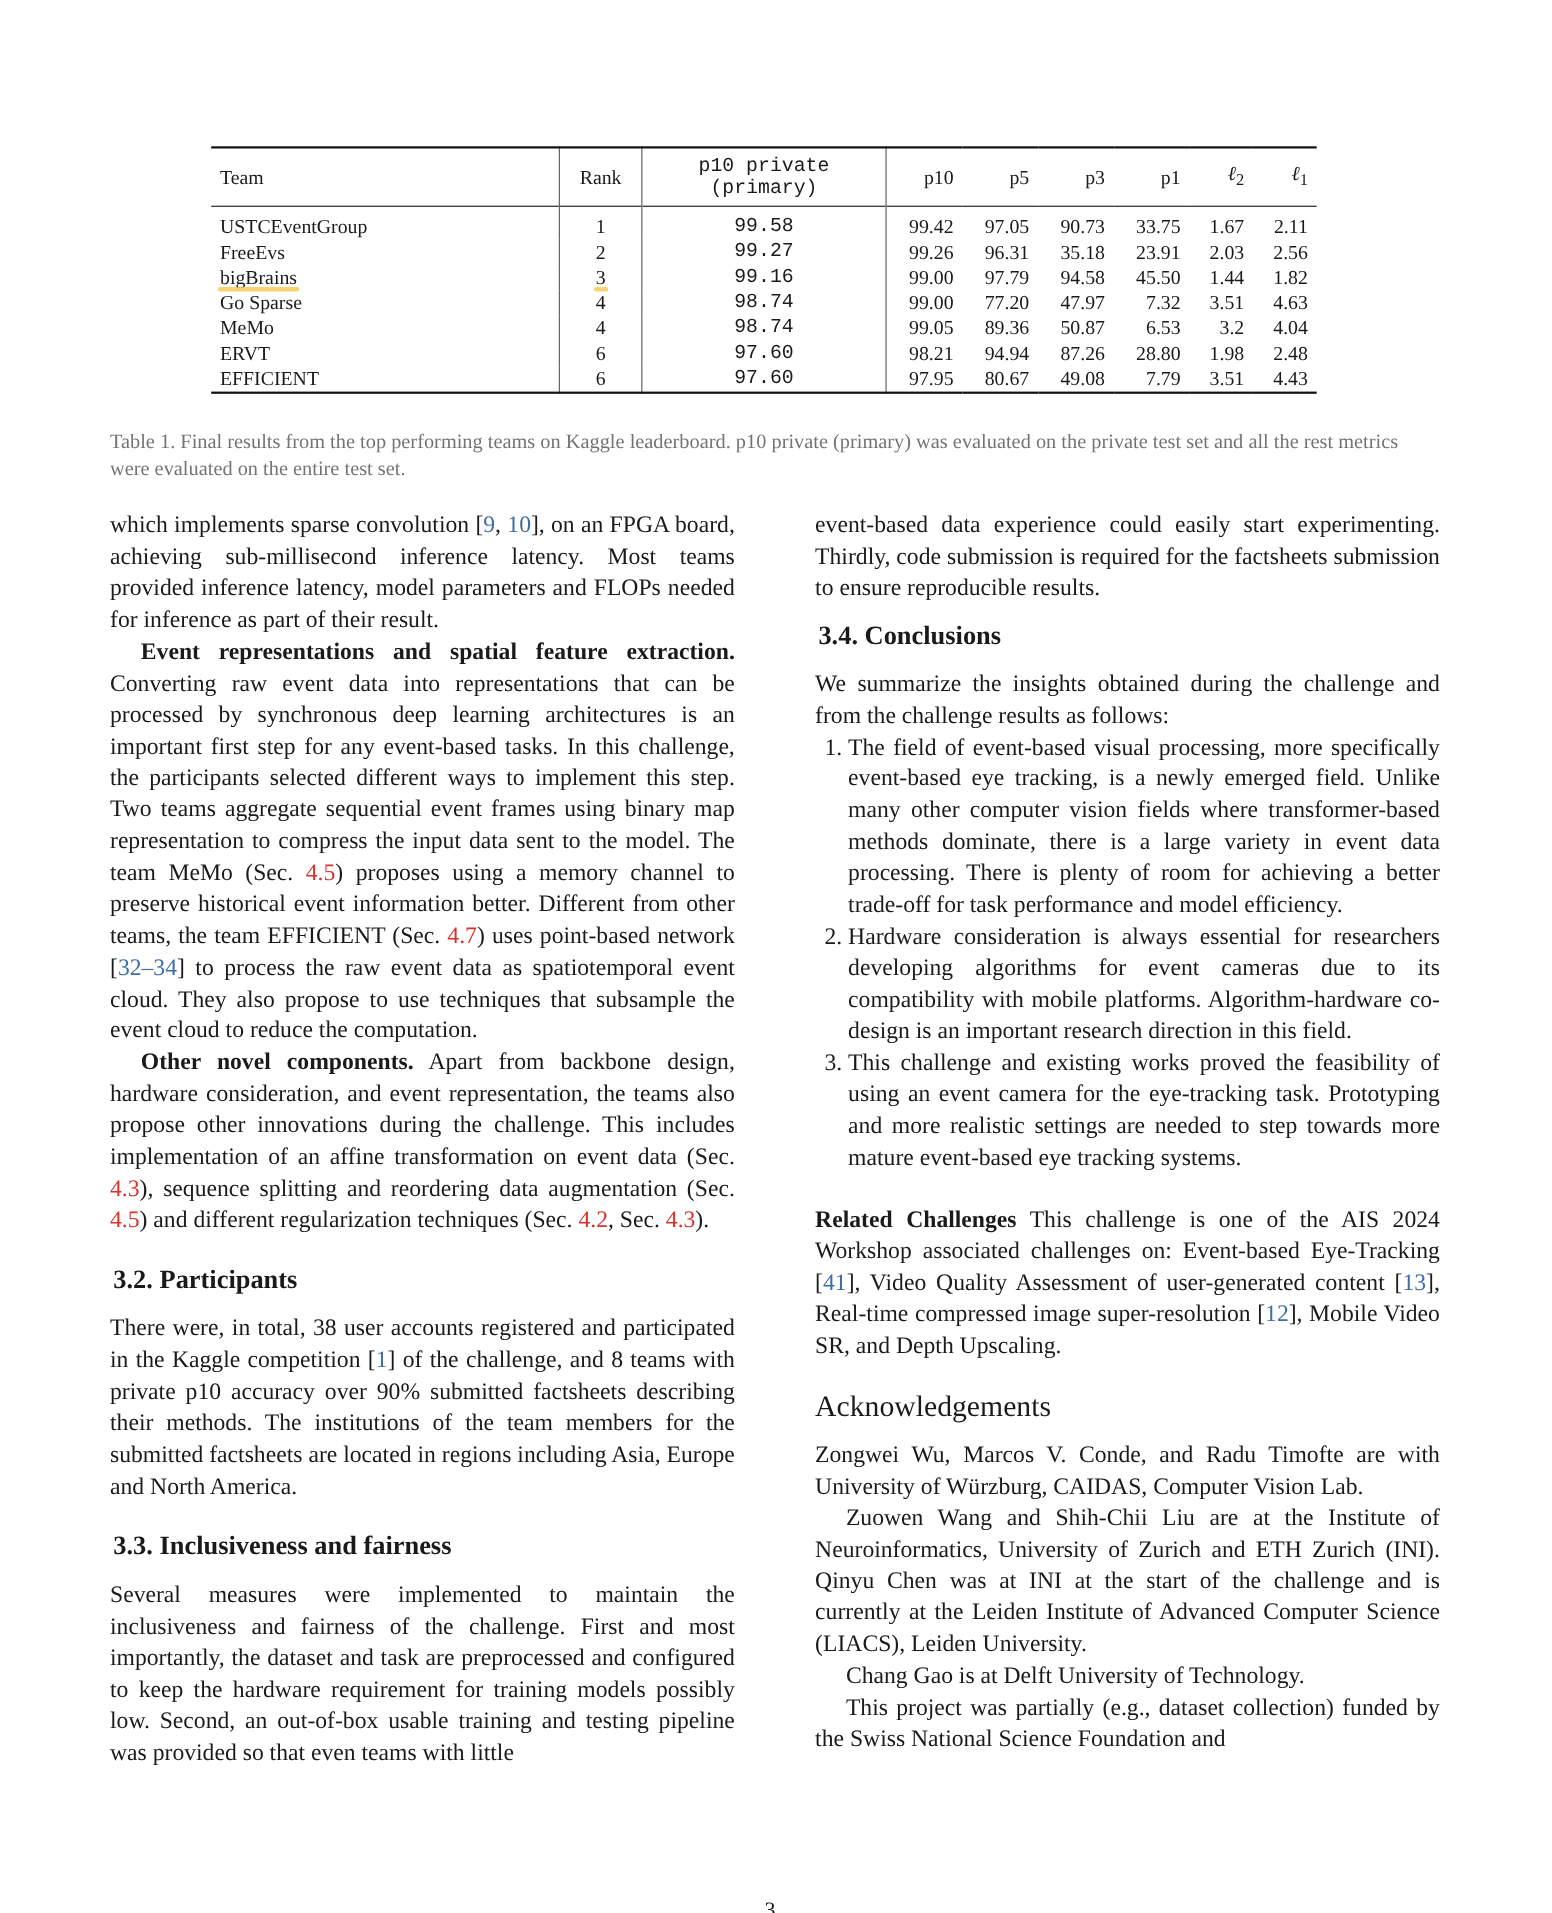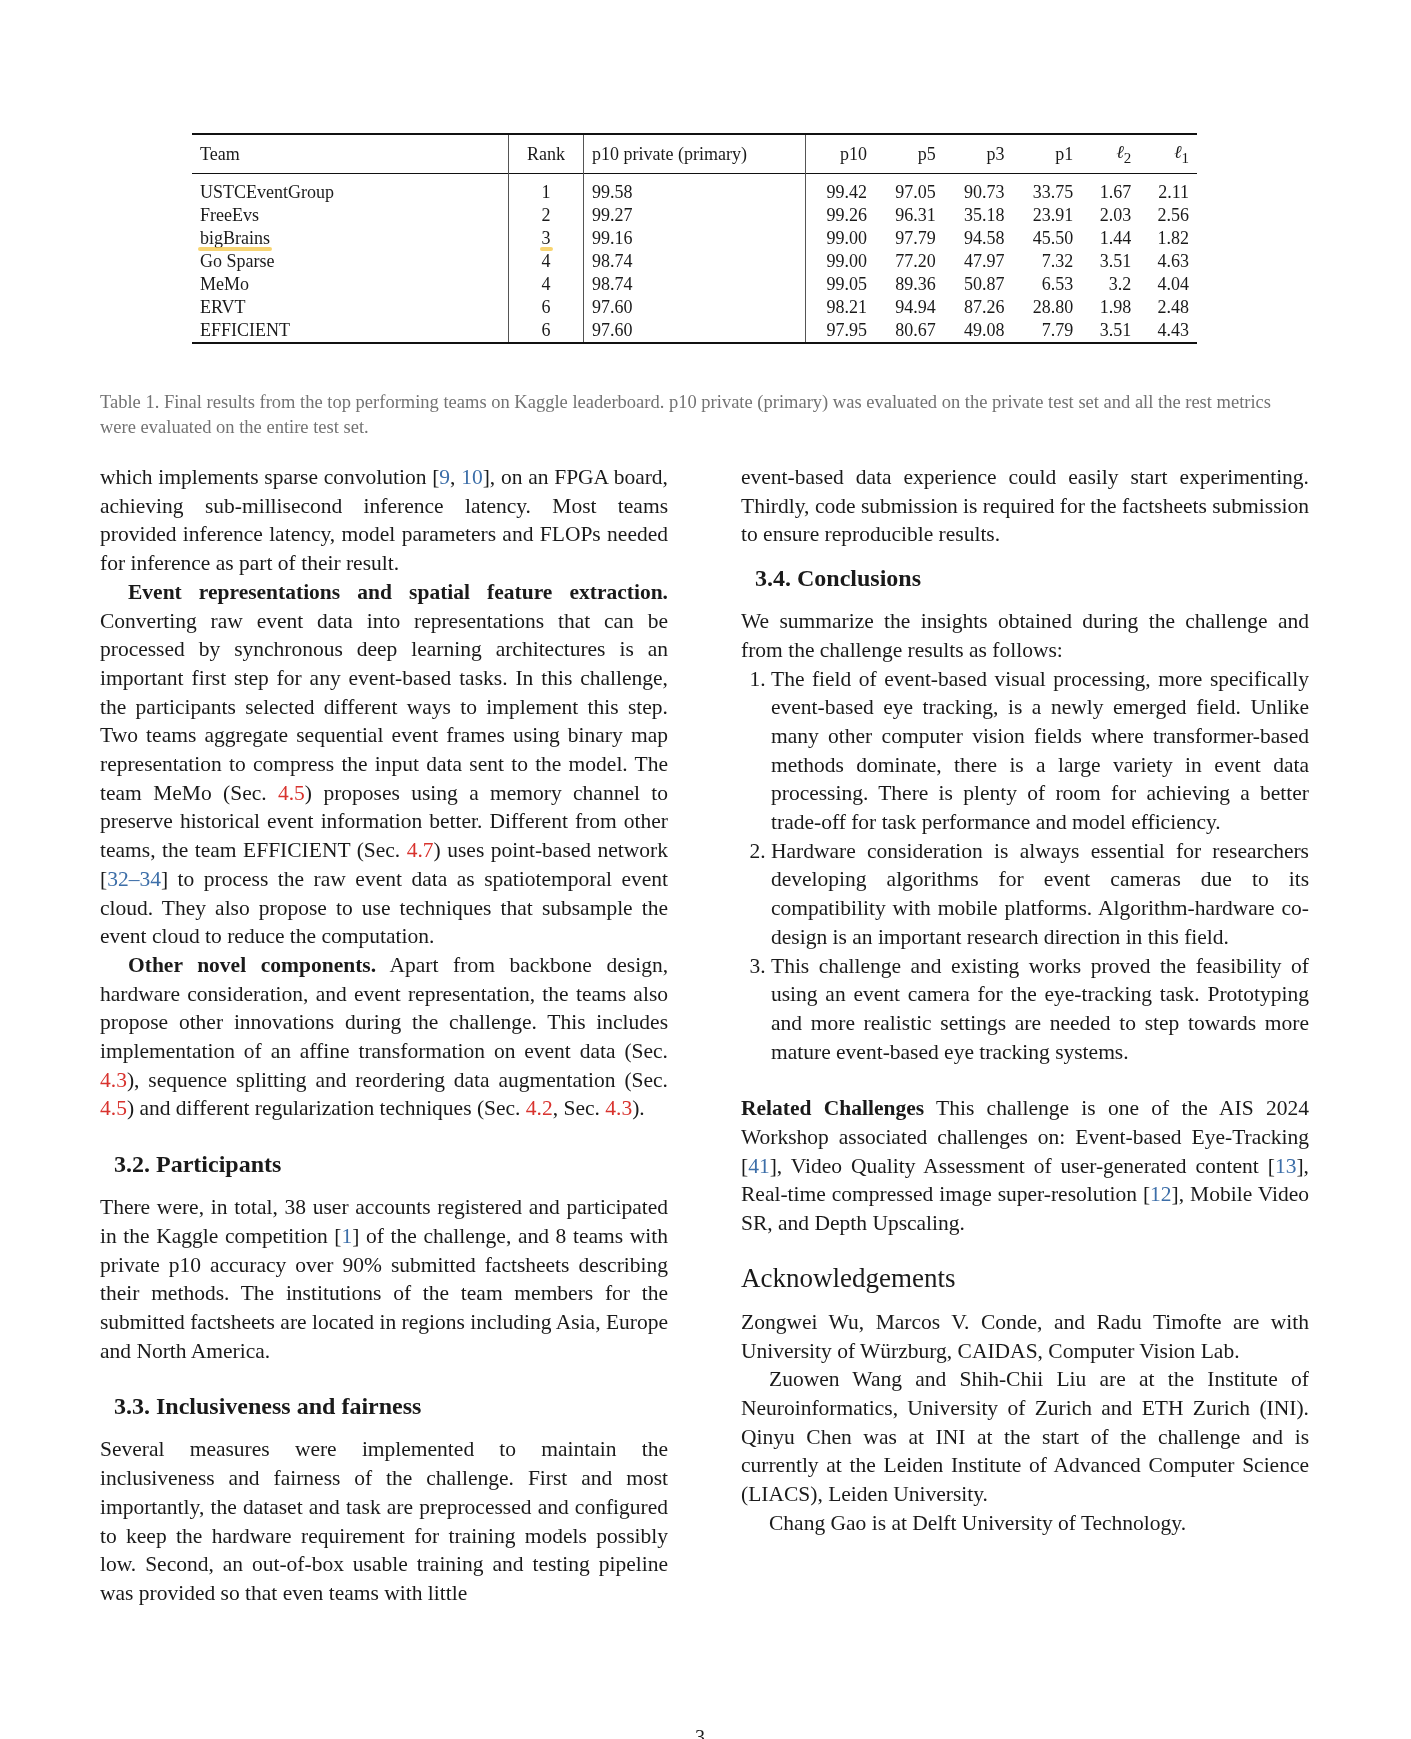--- a/index.html
+++ b/index.html
@@ -10,40 +10,40 @@
   .table-wrap { position: absolute; left: 192px; top: 133px; width: 1005px; }
   table.results { width: 100%; border-collapse: collapse; font-size: 18px; }
   table.results thead tr { border-top: 2.5px solid #111; border-bottom: 1.5px solid #111; }
   table.results tbody tr:last-child { border-bottom: 2px solid #111; }
   table.results th { font-weight: normal; padding: 6px 8px 6px 8px; height: 26px; }
   table.results td { padding: 0 8px; height: 23px; line-height: 23px; }
   table.results tbody tr:first-child td { padding-top: 7px; }
   th.team, td.team { text-align: left; width: 300px; padding-left: 11px; }
   th.team { font-weight: bold; }
   th.rank, td.rank { text-align: center; width: 58px; border-left: 1.5px solid #555; }
-  th.primary, td.primary { text-align: left; width: 205px; border-left: 1.5px solid #555; border-right: 1.5px solid #555; }
+  th.primary, td.primary { text-align: center; width: 205px; border-left: 1.5px solid #555; border-right: 1.5px solid #555; font-family: Liberation Mono, monospace; }
   th.primary { font-weight: bold; }
   td.num, th.num { text-align: right; }
   .hl { position: relative; }
   .hl::after {
     content: ""; position: absolute; left: -2px; right: -2px; bottom: -3px; height: 4px;
     background: #f4c542; opacity: 0.75; border-radius: 2px;
   }
   .caption {
     position: absolute; left: 100px; top: 390px; width: 1190px;
     font-size: 18.5px; line-height: 25px; color: #737373;
   }
   .col { position: absolute; top: 463px; width: 568px; font-size: 21.5px; line-height: 28.7px; text-align: justify; }
   .col.left { left: 100px; }
   .col.right { left: 741px; }
   .col p { margin: 0; }
   .indent { text-indent: 28px; }
   .ref-blue { color: #3c6ea8; }
   .ref-red { color: #d8322d; }
-  h2.sec { font-size: 24px; font-weight: bold; margin: 14px; line-height: 30px; }
+  h2.sec { font-size: 24px; font-weight: bold; margin: 3px; line-height: 30px; }
   h2.ack { font-size: 27px; font-weight: normal; margin: 0; line-height: 32px; }
   ol.conclusions { margin: 0; padding: 0 0 0 30px; }
   ol.conclusions li { padding-left: 0; }
   .page-num { position: absolute; left: 695px; top: 1726px; font-size: 20px; }
   .bold { font-weight: bold; }
 </style>
 </head>
 <body>
 
 <div class="table-wrap">
@@ -169,15 +169,16 @@
     <li>Hardware consideration is always essential for researchers developing algorithms for event cameras due to its compatibility with mobile platforms.  Algorithm-hardware co-design is an important research direction in this field.</li>
     <li>This challenge and existing works proved the feasibility of using an event camera for the eye-tracking task. Prototyping and more realistic settings are needed to step towards more mature event-based eye tracking systems.</li>
   </ol>
 
   <p style="margin-top:28px;"><span class="bold">Related Challenges</span><span>  This challenge is one of the AIS 2024 Workshop associated challenges on:  Event-based Eye-Tracking [</span><a class="ref-blue">41</a><span>], Video Quality Assessment of user-generated content [</span><a class="ref-blue">13</a><span>], Real-time compressed image super-resolution [</span><a class="ref-blue">12</a><span>], Mobile Video SR, and Depth Upscaling.</span></p>
 
   <h2 class="ack" style="margin-top:24px;margin-bottom:14px;">Acknowledgements</h2>
   <p>Zongwei Wu, Marcos V. Conde, and Radu Timofte are with University of Würzburg, CAIDAS, Computer Vision Lab.</p>
   <p class="indent">Zuowen Wang and Shih-Chii Liu are at the Institute of Neuroinformatics, University of Zurich and ETH Zurich (INI). Qinyu Chen was at INI at the start of the challenge and is currently at the Leiden Institute of Advanced Computer Science (LIACS), Leiden University.</p>
   <p class="indent">Chang Gao is at Delft University of Technology.</p>
+  <p class="indent">This project was partially (e.g., dataset collection) funded by the Swiss National Science Foundation and</p>
 </div>
 
 <div class="page-num">3</div>
 
 </body></html>

